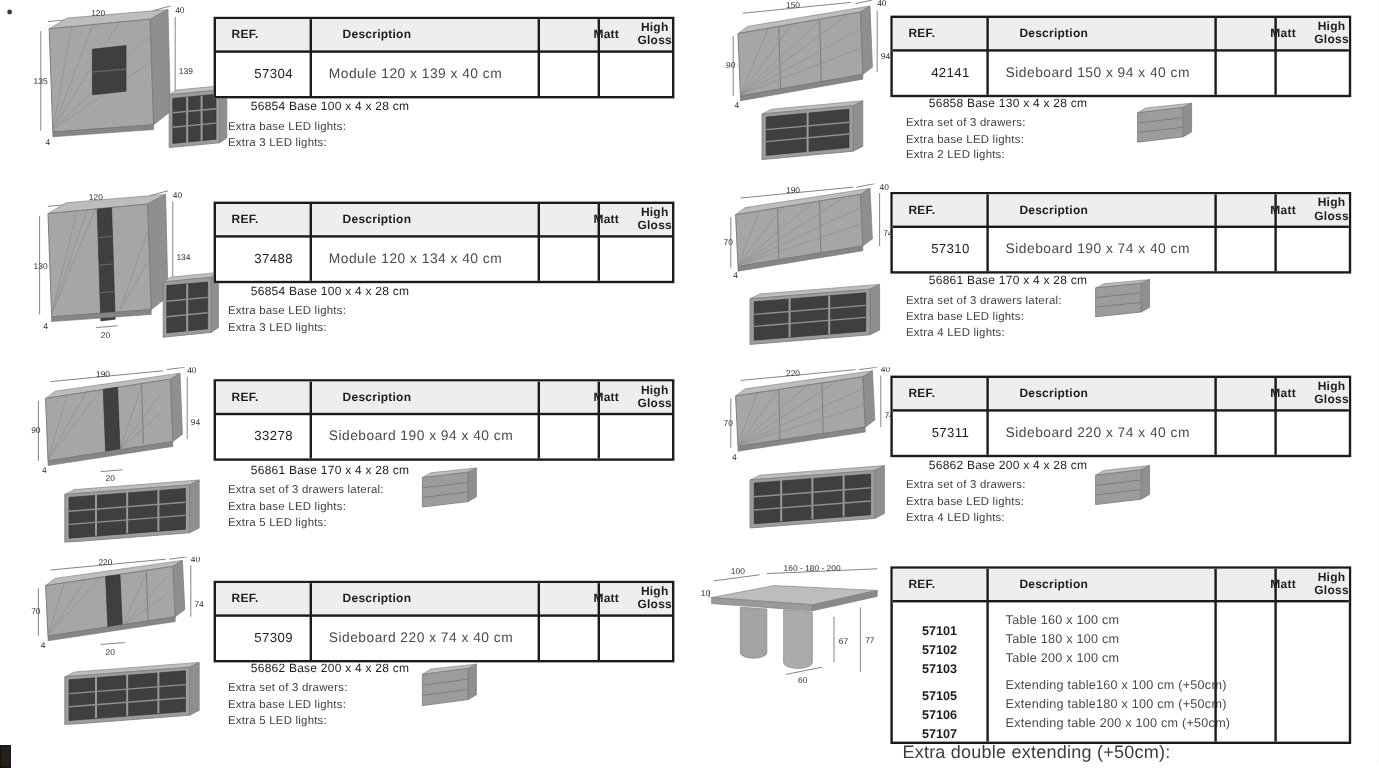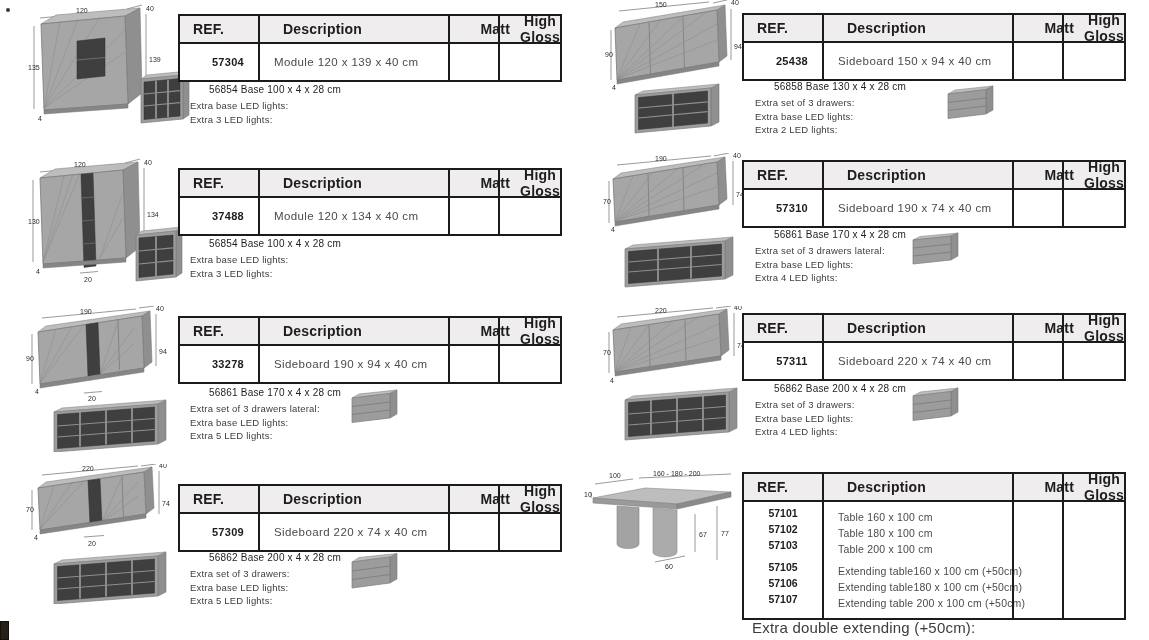--- a/index.html
+++ b/index.html
@@ -1,34 +1,34 @@
 <!DOCTYPE html>
 <html><head>
 <meta charset="utf-8">
 <style>
   html,body{margin:0;padding:0;background:#e8e8e8;}
   #canvas{position:relative;width:1149px;height:640px;background:#ffffff;overflow:hidden;
           font-family:"Liberation Sans",sans-serif;}
   
   .spec{position:absolute;width:384px;border:2px solid #1b1b1b;background:#fff;box-sizing:border-box;}
   .spec .hd{height:26px;background:#efeded;border-bottom:2px solid #1b1b1b;display:flex;align-items:center;
-            font-size:14px;font-weight:700;color:#1d1d1d;letter-spacing:.2px;}
+            font-size:10px;font-weight:700;color:#1d1d1d;letter-spacing:.2px;}
   .hd .h-ref{width:78px;padding-left:13px;box-sizing:border-box;}
   .hd .h-desc{width:190px;padding-left:30px;box-sizing:border-box;}
   .hd .h-matt{width:54px;text-align:center;padding-left:40px;}
   .hd .h-hg{flex:1;text-align:center;}
   .spec .bd{position:relative;height:36px;}
   .spec .bd.tall{height:116px;}
   .vl{position:absolute;top:0;bottom:0;width:2px;background:#1b1b1b;}
   .vl1{left:78px;} .vl2{left:268px;} .vl3{left:318px;width:1.5px;}
   .b-ref{position:absolute;left:0;top:0;width:96px;height:100%;display:flex;align-items:center;justify-content:center;
-         font-size:11px;font-weight:700;color:#1c1c1c;letter-spacing:.3px;}
+         font-size:11px;font-weight:400;color:#1c1c1c;letter-spacing:.3px;}
   .b-desc{position:absolute;left:94px;top:0;height:100%;display:flex;align-items:center;
           font-size:11.5px;color:#4a4a4a;letter-spacing:.4px;}
-  .col-refs{position:absolute;left:0;top:3px;width:78px;text-align:center;
+  .col-refs{position:absolute;left:0;top:16px;width:78px;text-align:center;
             font-size:10.5px;font-weight:700;color:#1c1c1c;line-height:16px;}
   .col-descs{position:absolute;left:94px;top:7px;font-size:10.5px;color:#4a4a4a;line-height:16px;letter-spacing:.2px;}
   .gap{display:block;margin-top:6px;}
   
   .extras{position:absolute;width:240px;}
   .extras .b{font-size:10px;font-weight:400;color:#1e1e1e;letter-spacing:.2px;margin-bottom:4px;padding-left:19px;}
   .extras .x{font-size:9.5px;color:#3d3d3d;line-height:13.5px;letter-spacing:.2px;}
   .note{position:absolute;font-size:15px;color:#3d3d3d;letter-spacing:.2px;}
   
   .dwg{position:absolute;}
@@ -122,21 +122,21 @@
     </g>
   </svg>
   <div class="spec" style="left:742px;top:13px">
     <div class="hd">
       <span class="h-ref">REF.</span>
       <span class="h-desc">Description</span>
       <span class="h-matt">Matt</span>
       <span class="h-hg">High Gloss</span>
     </div>
     <div class="bd">
-      <span class="b-ref">25438</span>
+      <span class="b-ref">42141</span>
       <span class="b-desc">Sideboard 150 x 94 x 40 cm</span>
     </div>
     <span class="vl vl1"></span>
       <span class="vl vl2"></span>
       <span class="vl vl3"></span>
   </div>
   <div class="extras" style="left:755px;top:81px">
     <div class="b">56858 Base 130 x 4 x 28 cm</div>
     <div class="x">Extra set of 3 drawers:</div>
     <div class="x">Extra base LED lights:</div>

